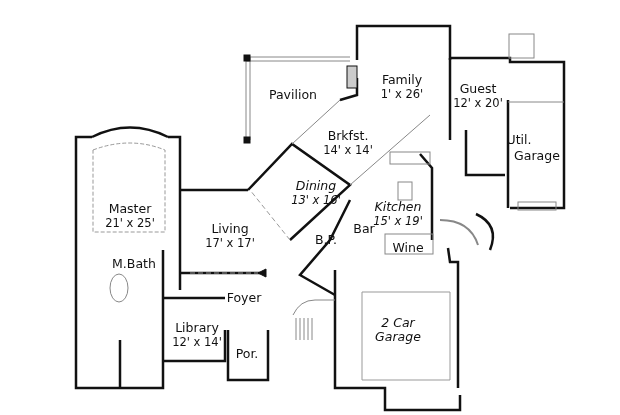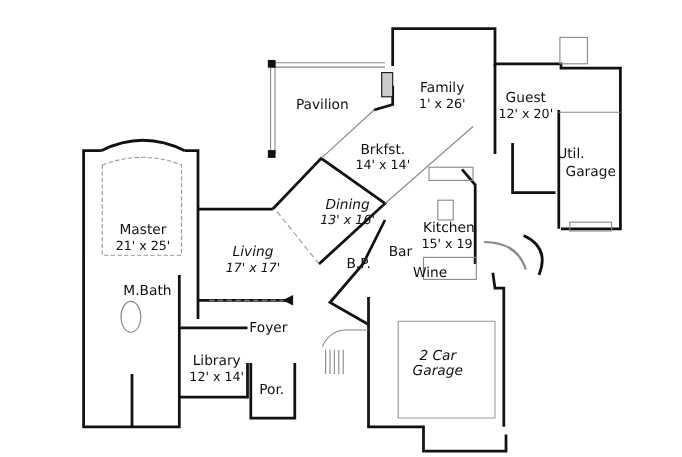--- a/index.html
+++ b/index.html
@@ -105,23 +105,23 @@
 
 <div>
   <div class="lbl" style="left:293px;top:88px;"><span>Pavilion</span></div>
   <div class="lbl" style="left:402px;top:73px;"><span>Family</span><span class="dim">1' x 26'</span></div>
   <div class="lbl" style="left:478px;top:82px;"><span>Guest</span><span class="dim">12' x 20'</span></div>
   <div class="lbl" style="left:348px;top:129px;"><span>Brkfst.</span><span class="dim">14' x 14'</span></div>
   <div class="lbl" style="left:537px;top:149px;"><span>Garage</span></div>
   <div class="lbl" style="left:483px;top:133px;margin-left:36px;"><span>Util.</span></div>
   <div class="lbl" style="left:130px;top:178px;margin-top:24px;"><span>Master</span><span class="dim">21' x 25'</span></div>
   <div class="lbl" style="left:316px;top:179px;font-style:italic;"><span>Dining</span><span class="dim">13' x 16'</span></div>
-  <div class="lbl" style="left:408px;top:200px;"><span>Kitchen</span><span class="dim">15' x 19'</span></div>
-  <div class="lbl" style="left:230px;top:222px;font-style:italic;"><span>Living</span><span class="dim">17' x 17'</span></div>
+  <div class="lbl" style="left:398px;top:200px;font-style:italic;"><span>Kitchen</span><span class="dim">15' x 19'</span></div>
+  <div class="lbl" style="left:230px;top:222px;"><span>Living</span><span class="dim">17' x 17'</span></div>
   <div class="lbl" style="left:364px;top:222px;"><span>Bar</span></div>
   <div class="lbl" style="left:326px;top:233px;"><span>B.P.</span></div>
-  <div class="lbl" style="left:391px;top:241px;text-align:right;"><span>Wine</span></div>
+  <div class="lbl" style="left:408px;top:241px;text-align:right;"><span>Wine</span></div>
   <div class="lbl" style="left:134px;top:257px;"><span>M.Bath</span></div>
   <div class="lbl" style="left:244px;top:291px;"><span>Foyer</span></div>
   <div class="lbl" style="left:197px;top:321px;"><span>Library</span><span class="dim">12' x 14'</span></div>
   <div class="lbl" style="left:398px;top:316px;font-style:italic;"><span>2 Car</span><span class="dim" style="font-size:12.5px">Garage</span></div>
   <div class="lbl" style="left:247px;top:347px;"><span>Por.</span></div>
 </div>
 
 </body></html>

